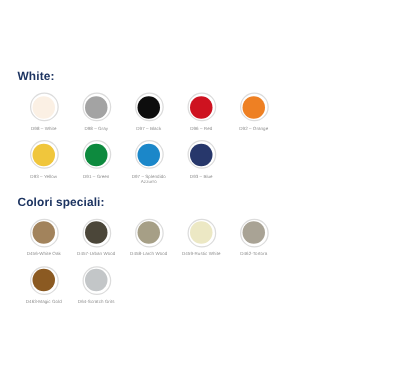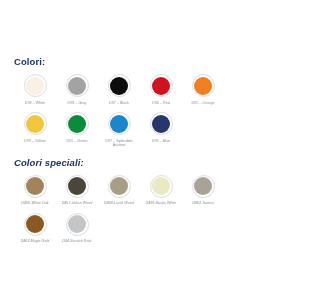--- a/index.html
+++ b/index.html
@@ -32,21 +32,21 @@
     font-size: 9.5px;
     font-weight: bold;
     color: #1d3461;
     letter-spacing: 0.1px;
     margin: 0;
     padding: 0;
     line-height: 12px;
   }
 
   #colori-section { padding-top: 56px; }
-  #speciali-section { padding-top: 9px; font-style: italic; }
+  #speciali-section { padding-top: 9px; }
 
   .swatch-row {
     display: flex;
     align-items: flex-start;
     margin-top: 6px;
   }
 
   .swatch-cell {
     width: 42px;
     flex: 0 0 42px;
@@ -86,21 +86,21 @@
   }
 
   .row-gap { margin-top: 7px; }
 </style>
 </head>
 <body>
 
 <div class="sheet">
 
   <div class="section" id="colori-section">
-    <div class="section-heading">Colori:</div>
+    <div class="section-heading">White:</div>
 
     <div class="swatch-row">
       <div class="swatch-cell">
         <div class="swatch-ring" style="border-color: rgb(220, 220, 220);">
           <div class="swatch-dot" style="background: rgb(251, 240, 228);"></div>
         </div>
         <div class="swatch-label">D98 – White</div>
       </div>
       <div class="swatch-cell">
         <div class="swatch-ring" style="border-color: rgb(220, 220, 220);">

